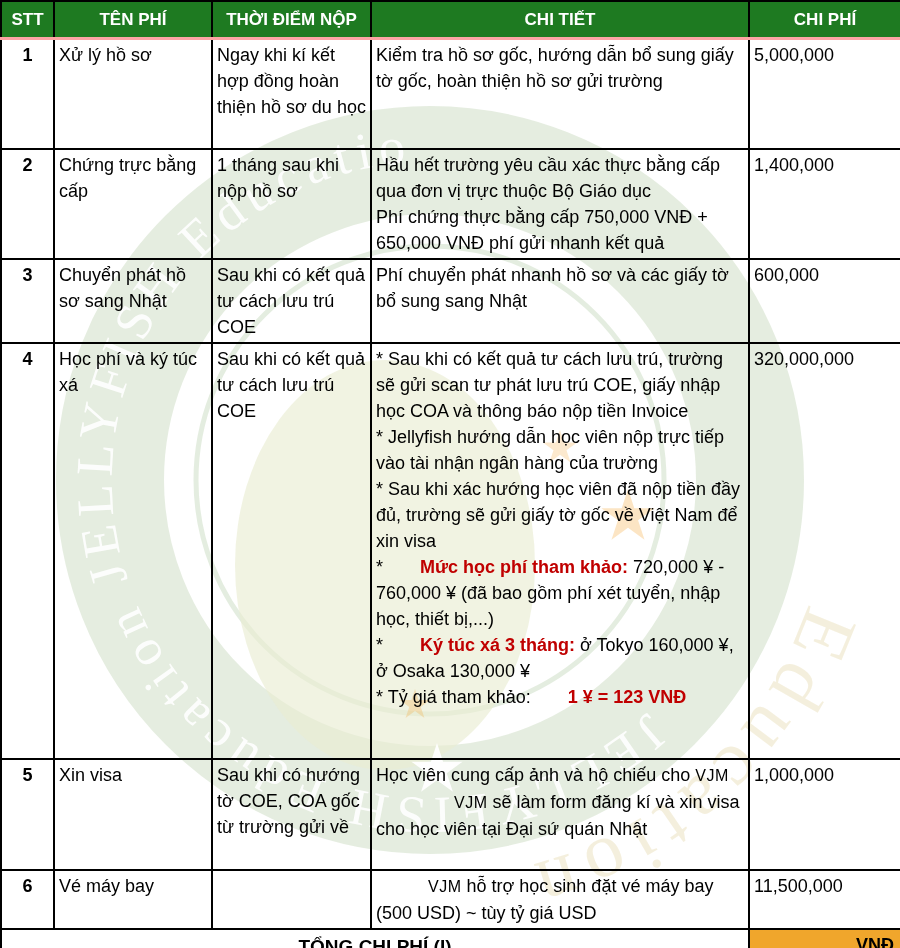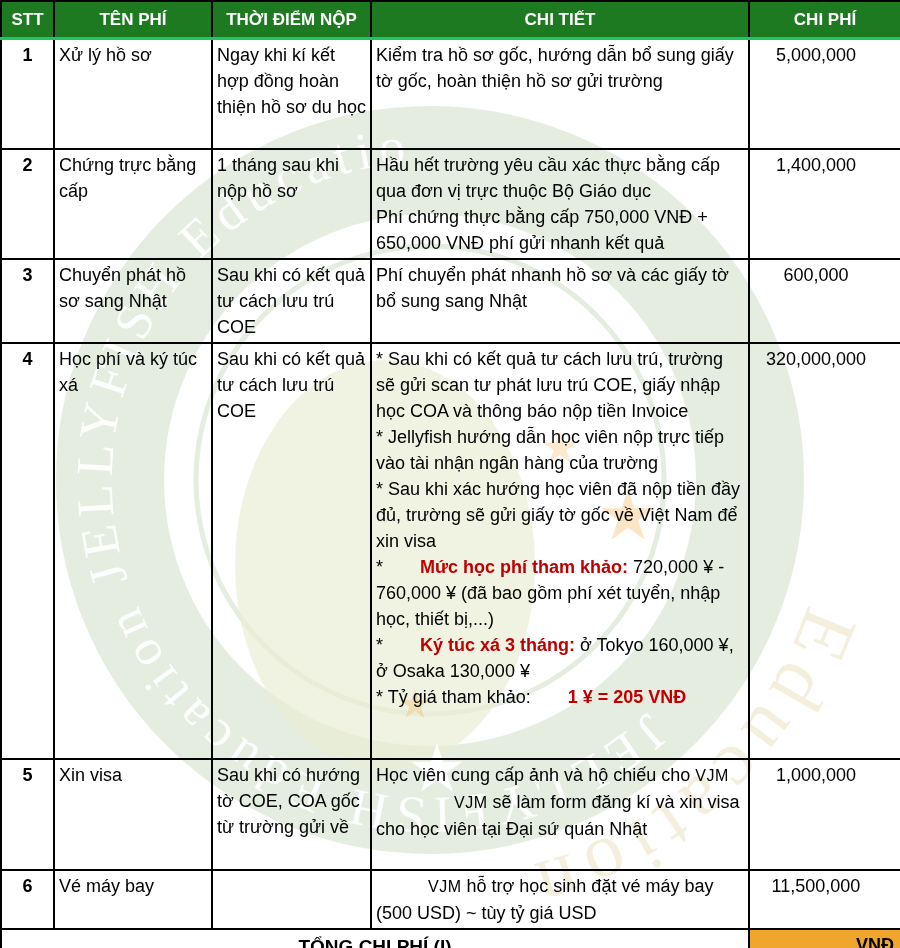--- a/index.html
+++ b/index.html
@@ -25,31 +25,31 @@
   }
   thead th{
     background:#1e7a21;
     color:#fff;
     font-weight:700;
     font-size:17px;
     text-align:center;
     vertical-align:middle;
     height:29px;
     padding:3px 2px;
-    border-bottom:3px solid #22c55e;
+    border-bottom:3px solid #fca5a5;
   }
   .col-stt{width:53px;}
   .col-name{width:158px;}
   .col-time{width:159px;}
   .col-detail{width:378px;}
   .col-cost{width:152px;}
 
   td.stt{text-align:center;font-weight:700;}
   td.name{font-weight:400;}
-  td.cost{text-align:center;padding-right:22px;}
+  td.cost{text-align:left;padding-right:22px;}
   td.detail p, td.time p{margin:0;}
   .red{color:#c00000;font-weight:700;margin-left:32px;}
   .vjm{font-size:16px;font-weight:400;letter-spacing:.5px;}
   .gap-top{margin-top:26px;}
   .indent-lg{text-indent:78px;}
   .indent-sm{text-indent:52px;}
 
   tr.r1 td{height:104px;}
   tr.r2 td{height:102px;}
   tr.r3 td{height:72px;}
@@ -149,21 +149,21 @@
       <tr class="r4">
         <td class="stt">4</td>
         <td class="name">Học phí và ký túc xá</td>
         <td class="time">Sau khi có kết quả tư cách lưu trú COE</td>
         <td class="detail">
           <p>* Sau khi có kết quả tư cách lưu trú, trường sẽ gửi scan tư phát lưu trú COE, giấy nhập học COA và thông báo nộp tiền Invoice</p>
           <p>* Jellyfish hướng dẫn học viên nộp trực tiếp vào tài nhận ngân hàng của trường</p>
           <p>* Sau khi xác hướng học viên đã nộp tiền đầy đủ, trường sẽ gửi giấy tờ gốc về Việt Nam để xin visa</p>
           <p><span>* </span><span class="red">Mức học phí tham khảo:</span><span> 720,000 ¥ - 760,000 ¥ (đã bao gồm phí xét tuyển, nhập học, thiết bị,...)</span></p>
           <p><span>* </span><span class="red">Ký túc xá 3 tháng:</span><span> ở Tokyo 160,000 ¥, ở Osaka 130,000 ¥</span></p>
-          <p><span>* Tỷ giá tham khảo: </span><span class="red">1 ¥ = 205 VNĐ</span></p>
+          <p><span>* Tỷ giá tham khảo: </span><span class="red">1 ¥ = 123 VNĐ</span></p>
         </td>
         <td class="cost">320,000,000</td>
       </tr>
 
       <tr class="r5">
         <td class="stt">5</td>
         <td class="name">Xin visa</td>
         <td class="time">Sau khi có hướng tờ COE, COA gốc từ trường gửi về</td>
         <td class="detail">
           <p><span>Học viên cung cấp ảnh và hộ chiếu cho </span><span class="vjm">VJM</span></p>

